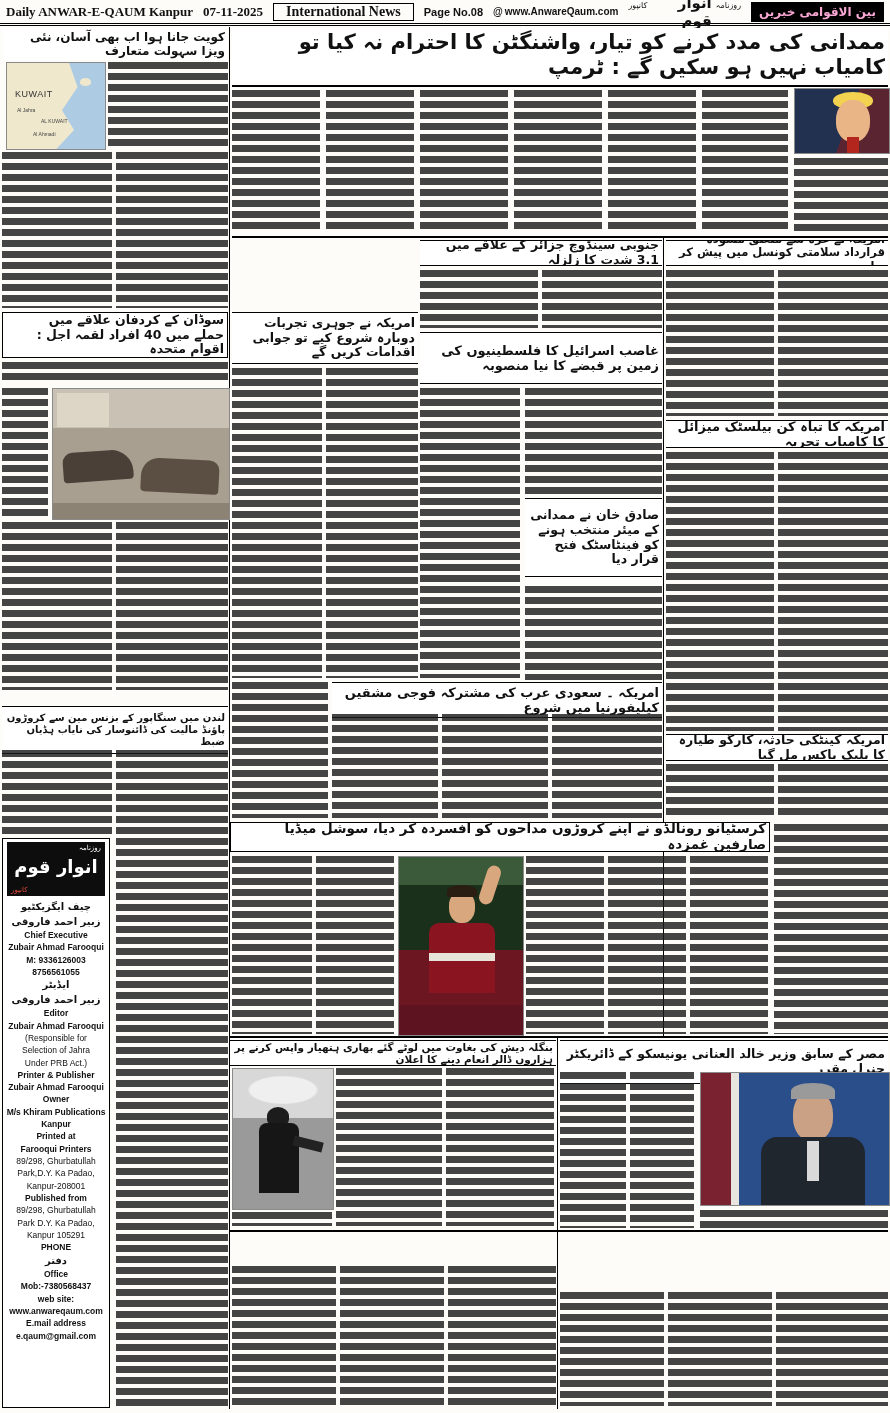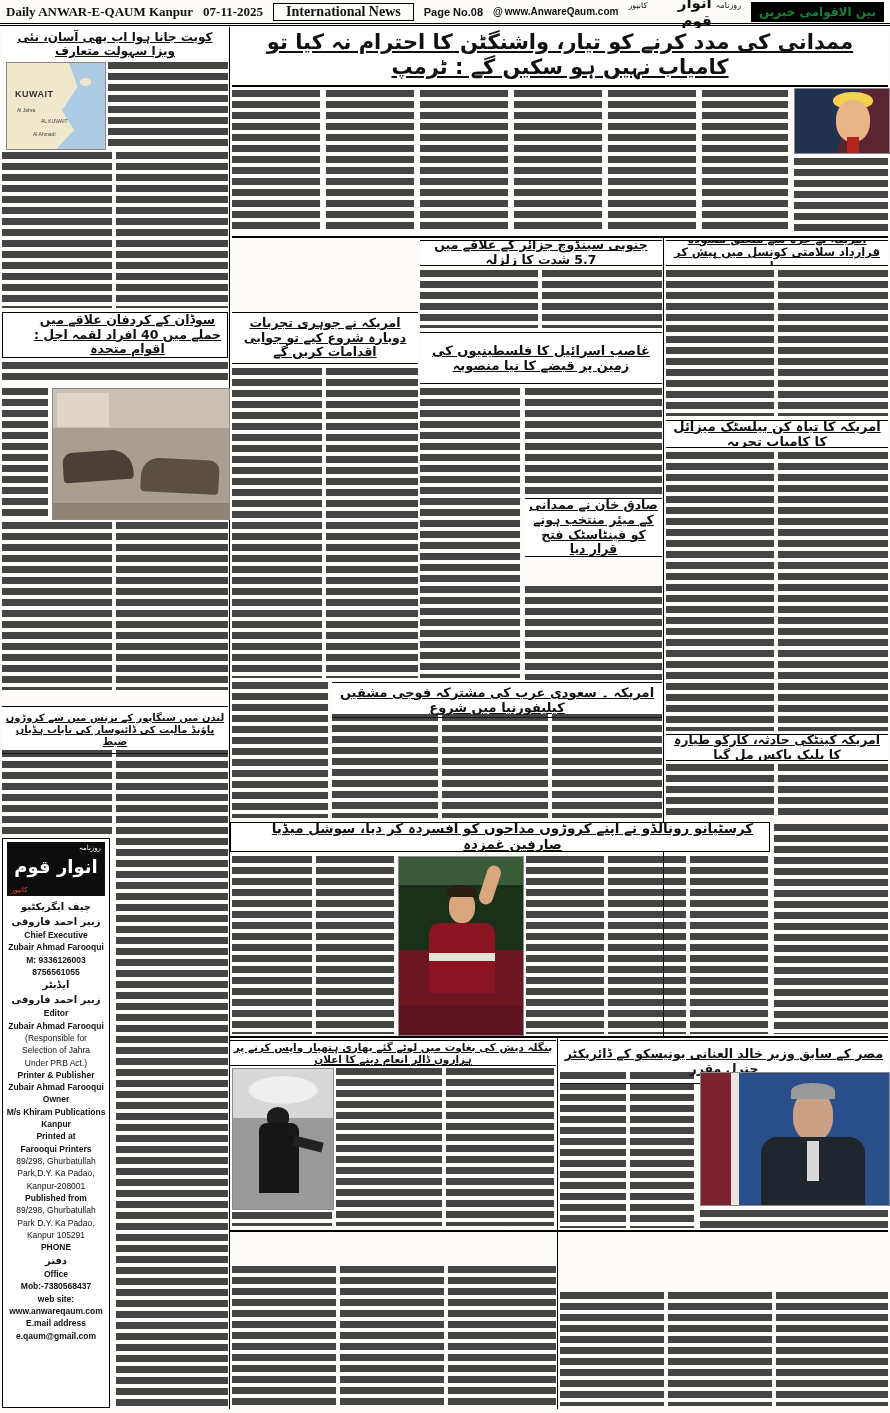--- a/index.html
+++ b/index.html
@@ -2,50 +2,50 @@
 <html lang="ur"><head>
 <meta charset="utf-8">
 <style>
   html,body{margin:0;padding:0;background:#e8e6e0;}
   .page{position:relative;width:890px;height:1413px;background:#fdfcf9;margin:0 auto;
         font-family:"Liberation Sans",sans-serif;color:#111;overflow:hidden;}
   
   .tx{position:absolute;
       background-image:repeating-linear-gradient(180deg, rgba(28,28,28,.82) 0 7px, transparent 7px 11px);}
   
-  .hl{position:absolute;display:flex;align-items:center;justify-content:center;text-align:center;
+  .hl{position:absolute;display:flex;align-items:center;justify-content:center;
       font-weight:700;direction:rtl;font-family:"DejaVu Sans",sans-serif;line-height:1.18;
-      overflow:hidden;padding:1px 3px;box-sizing:border-box;background:#fff;text-decoration:underline;}
+      overflow:hidden;padding:1px 3px;box-sizing:border-box;background:#fff;}
   .rules{border-top:1.5px solid #000;border-bottom:1.5px solid #000;}
   .box{border:1.5px solid #000;padding-left:28px;}
   .hr{position:absolute;height:1.5px;background:#000;}
   .vr{position:absolute;width:1px;background:#000;}
   
   .masthead{position:absolute;left:0;top:0;width:890px;height:26px;border-bottom:3px double #000;
             display:flex;align-items:center;gap:10px;padding:0 6px;box-sizing:border-box;}
   .serif{font-family:"Liberation Serif",serif;}
   .mh-name{font-weight:700;font-size:13px;white-space:nowrap;}
   .ibox{border:1.5px solid #000;padding:0 12px;font-family:"Liberation Serif",serif;
         font-weight:700;font-size:14px;white-space:nowrap;}
   .mh-page{font-size:11px;font-weight:700;white-space:nowrap;}
   .mh-web{font-size:10px;font-weight:700;white-space:nowrap;display:flex;align-items:center;gap:2px;}
   .murdu{font-family:"DejaVu Sans",sans-serif;direction:rtl;margin-left:auto;display:flex;align-items:baseline;gap:4px;}
   .murdu .big{font-size:15px;font-weight:700;}
   .murdu .small{font-size:8px;}
-  .secbox{background:#000;color:#15803d;padding:3px 8px;font-weight:700;font-size:12px;direction:rtl;
+  .secbox{background:#000;color:#f9a8d4;padding:3px 8px;font-weight:700;font-size:12px;direction:rtl;
           font-family:"DejaVu Sans",sans-serif;white-space:nowrap;}
   
   .photo{position:absolute;overflow:hidden;border:1px solid #8a8a8a;background:#c8c4bc;}
   .pd{position:absolute;}
   
   .map{background:#aecbe4;}
   .map .land{left:0;top:0;width:72%;height:100%;background:#efe8cd;
              clip-path:polygon(0 0,88% 0,100% 28%,78% 55%,95% 78%,70% 100%,0 100%);}
   .map .isle{right:14%;top:18%;width:12%;height:9%;background:#efe8cd;border-radius:50%;}
-  .map .mlbl{font-weight:700;font-size:9px;letter-spacing:.5px;color:#333;}
+  .map .mlbl{font-weight:400;font-size:9px;letter-spacing:.5px;color:#333;}
   .map .tiny{font-size:5px;color:#444;}
   
   .pub{position:absolute;left:2px;top:838px;width:108px;height:570px;border:1.5px solid #000;
        box-sizing:border-box;padding:3px 2px;background:#fff;overflow:hidden;}
   .plogo{width:98px;height:54px;background:#0d0d0d;color:#fff;margin:0 auto 4px;position:relative;}
   .plogo .big{font-family:"DejaVu Sans",sans-serif;font-size:18px;font-weight:700;
               line-height:50px;text-align:center;direction:rtl;}
   .plogo .tag{position:absolute;font-size:7px;font-family:"DejaVu Sans",sans-serif;direction:rtl;}
   .plogo .t1{top:2px;right:4px;}
   .plogo .t2{bottom:2px;left:4px;color:#e74c3c;}
@@ -166,29 +166,29 @@
         <div class="pline bld">Office</div>
         <div class="pline bld">Mob:-7380568437</div>
         <div class="pline bld">web site:</div>
         <div class="pline bld">www.anwareqaum.com</div>
         <div class="pline bld">E.mail address</div>
         <div class="pline bld">e.qaum@gmail.com</div>
       </div>
   </aside>
   <div class="tx" style="left:116px;top:838px;width:112px;height:570px;"></div>
 
-  <div class="hl rules" style="left:420px;top:240px;width:242px;height:26px;font-size:12.5px;">جنوبی سینڈوچ جزائر کے علاقے میں 5.7 شدت کا زلزلہ</div>
+  <div class="hl rules" style="left:420px;top:240px;width:242px;height:26px;font-size:12.5px;">جنوبی سینڈوچ جزائر کے علاقے میں 3.1 شدت کا زلزلہ</div>
   <div class="tx" style="left:420px;top:270px;width:118px;height:58px;"></div>
   <div class="tx" style="left:542px;top:270px;width:120px;height:58px;"></div>
 
   <div class="hl rules" style="left:420px;top:332px;width:242px;height:52px;font-size:13px;">غاصب اسرائیل کا فلسطینیوں کی زمین پر قبضے کا نیا منصوبہ</div>
   <div class="tx" style="left:420px;top:388px;width:100px;height:290px;"></div>
   <div class="tx" style="left:525px;top:388px;width:137px;height:106px;"></div>
 
-  <div class="hl rules" style="left:525px;top:498px;width:137px;height:59px;font-size:12.5px;">صادق خان نے ممدانی کے میئر منتخب ہونے کو فینٹاسٹک فتح قرار دیا</div>
+  <div class="hl rules" style="left:525px;top:498px;width:137px;height:79px;font-size:12.5px;">صادق خان نے ممدانی کے میئر منتخب ہونے کو فینٹاسٹک فتح قرار دیا</div>
   <div class="tx" style="left:525px;top:586px;width:137px;height:94px;"></div>
 
   <div class="hl rules" style="left:232px;top:312px;width:186px;height:52px;font-size:12.5px;">امریکہ نے جوہری تجربات دوبارہ شروع کیے تو جوابی اقدامات کریں گے</div>
   <div class="tx" style="left:232px;top:368px;width:90px;height:310px;"></div>
   <div class="tx" style="left:326px;top:368px;width:92px;height:310px;"></div>
 
   <div class="hl rules" style="left:666px;top:240px;width:222px;height:26px;font-size:11.5px;">امریکہ نے غزہ سے متعلق مسودہ قرارداد سلامتی کونسل میں پیش کر دیا</div>
   <div class="tx" style="left:666px;top:270px;width:108px;height:146px;"></div>
   <div class="tx" style="left:778px;top:270px;width:110px;height:146px;"></div>
 

